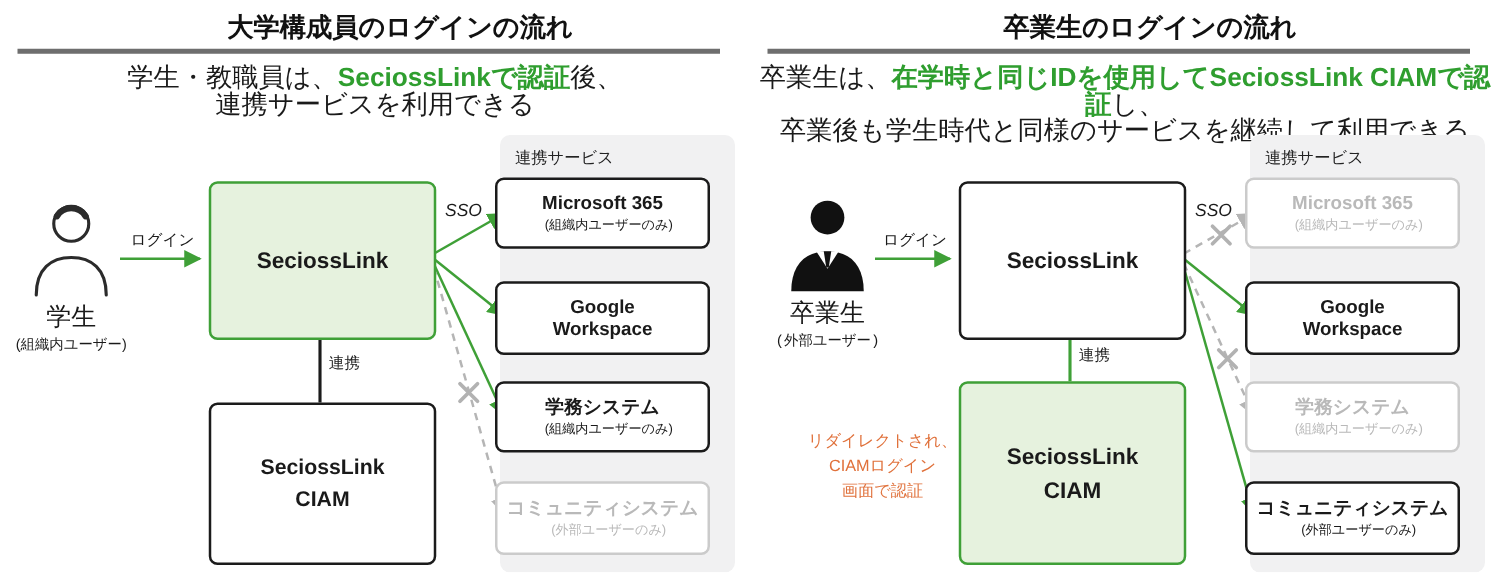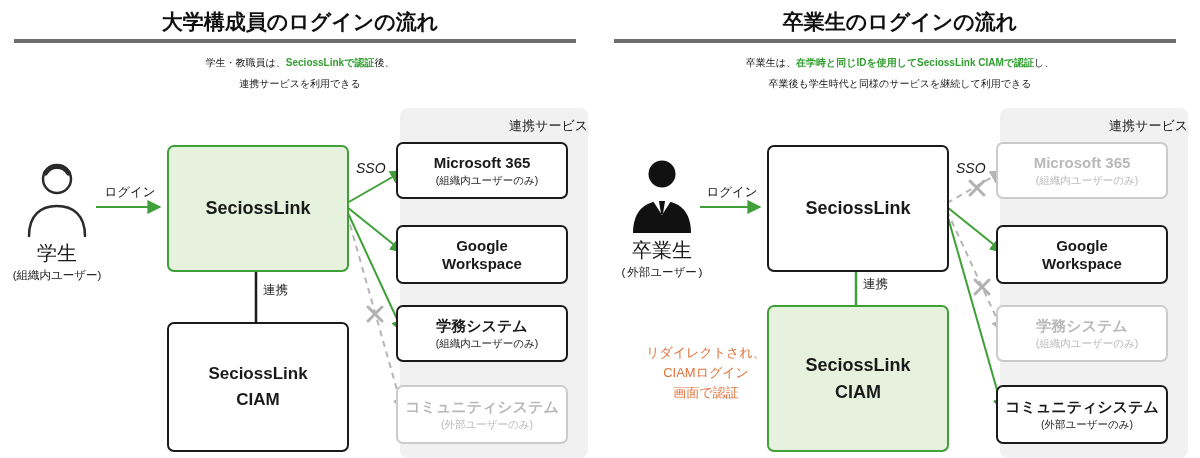--- a/index.html
+++ b/index.html
@@ -1,37 +1,37 @@
 <!DOCTYPE html>
 <html><head>
 <meta charset="utf-8">
 <style>
   html,body{margin:0;padding:0;background:#fff;}
   body{font-family:"Liberation Sans","DejaVu Sans",sans-serif;color:#1a1a1a;}
   .stage{position:relative;width:1200px;height:458px;background:#fff;overflow:hidden;}
   .panel{position:absolute;top:0;width:600px;height:458px;}
-  .title{position:absolute;top:8px;left:0;width:100%;text-align:center;font-size:21px;font-weight:bold;color:#111;}
+  .title{position:absolute;top:8px;left:0;width:100%;text-align:center;font-size:21px;font-weight:bold;color:#111;padding-left:20px;}
   .rule{position:absolute;top:39px;left:14px;width:562px;height:4px;background:#6e6e6e;}
-  .desc{position:absolute;top:52px;left:0;width:100%;text-align:center;font-size:10px;line-height:21px;color:#1a1a1a;}
+  .desc{position:absolute;top:52px;left:0;width:100%;text-align:center;font-size:21px;line-height:21px;color:#1a1a1a;}
   .hl{color:#2f9e2f;font-weight:bold;}
   .arrows{position:absolute;left:0;top:0;width:600px;height:458px;z-index:1;pointer-events:none;}
   .actor{position:absolute;text-align:center;z-index:2;}
   .actor svg{display:block;margin:0 auto;}
   .actor-label{font-size:20px;margin-top:2px;}
   .actor-sub{font-size:11.5px;margin-top:1px;}
   .flow-label{position:absolute;font-size:12.5px;color:#1a1a1a;z-index:2;}
   .box{position:absolute;display:flex;align-items:center;justify-content:center;text-align:center;border-radius:7px;background:#fff;z-index:2;white-space:pre-line;}
   .box-green{background:#e6f2de;border:2px solid #3fa037;}
   .box-dark{border:2px solid #1b1b1b;}
   .idp{left:167px;top:145px;width:178px;height:123px;font-size:18px;font-weight:bold;}
   .ciam-l{left:167px;top:322px;width:178px;height:126px;font-size:17px;font-weight:bold;line-height:26px;}
   .ciam-r{left:167px;top:305px;width:178px;height:143px;font-size:18px;font-weight:bold;line-height:27px;}
   .sso{position:absolute;left:356px;top:160px;font-size:14px;z-index:2;font-style:italic;}
   .services-panel{position:absolute;left:400px;top:108px;width:188px;height:350px;background:#f1f1f2;border-radius:8px;z-index:1;}
-  .services-title{position:absolute;left:400px;top:117px;width:188px;text-align:right;font-size:13px;color:#222;z-index:2;}
+  .services-title{position:absolute;left:412px;top:117px;width:188px;text-align:left;font-size:13px;color:#222;z-index:2;}
   .svc{position:absolute;left:396px;width:168px;display:flex;flex-direction:column;align-items:center;justify-content:center;background:#fff;border:2px solid #1b1b1b;border-radius:7px;z-index:2;text-align:center;}
   .svc1{top:142px;height:53px}.svc2{top:225px;height:55px}.svc3{top:305px;height:53px}.svc4{top:385px;height:55px}
   .svc-name{font-size:15px;font-weight:bold;line-height:18px;white-space:pre-line;}
   .svc-sub{font-size:10.5px;line-height:13px;margin-top:2px;padding-left:10px;}
   .svc-sub:empty{display:none;}
   .svc.inactive{border-color:#cbcbcb;color:#b9b9b9;}
   .note-orange{position:absolute;left:40px;top:343px;width:132px;text-align:center;color:#e0713b;font-size:13px;line-height:20px;white-space:pre-line;z-index:2;}
 </style>
 </head>
 <body>

